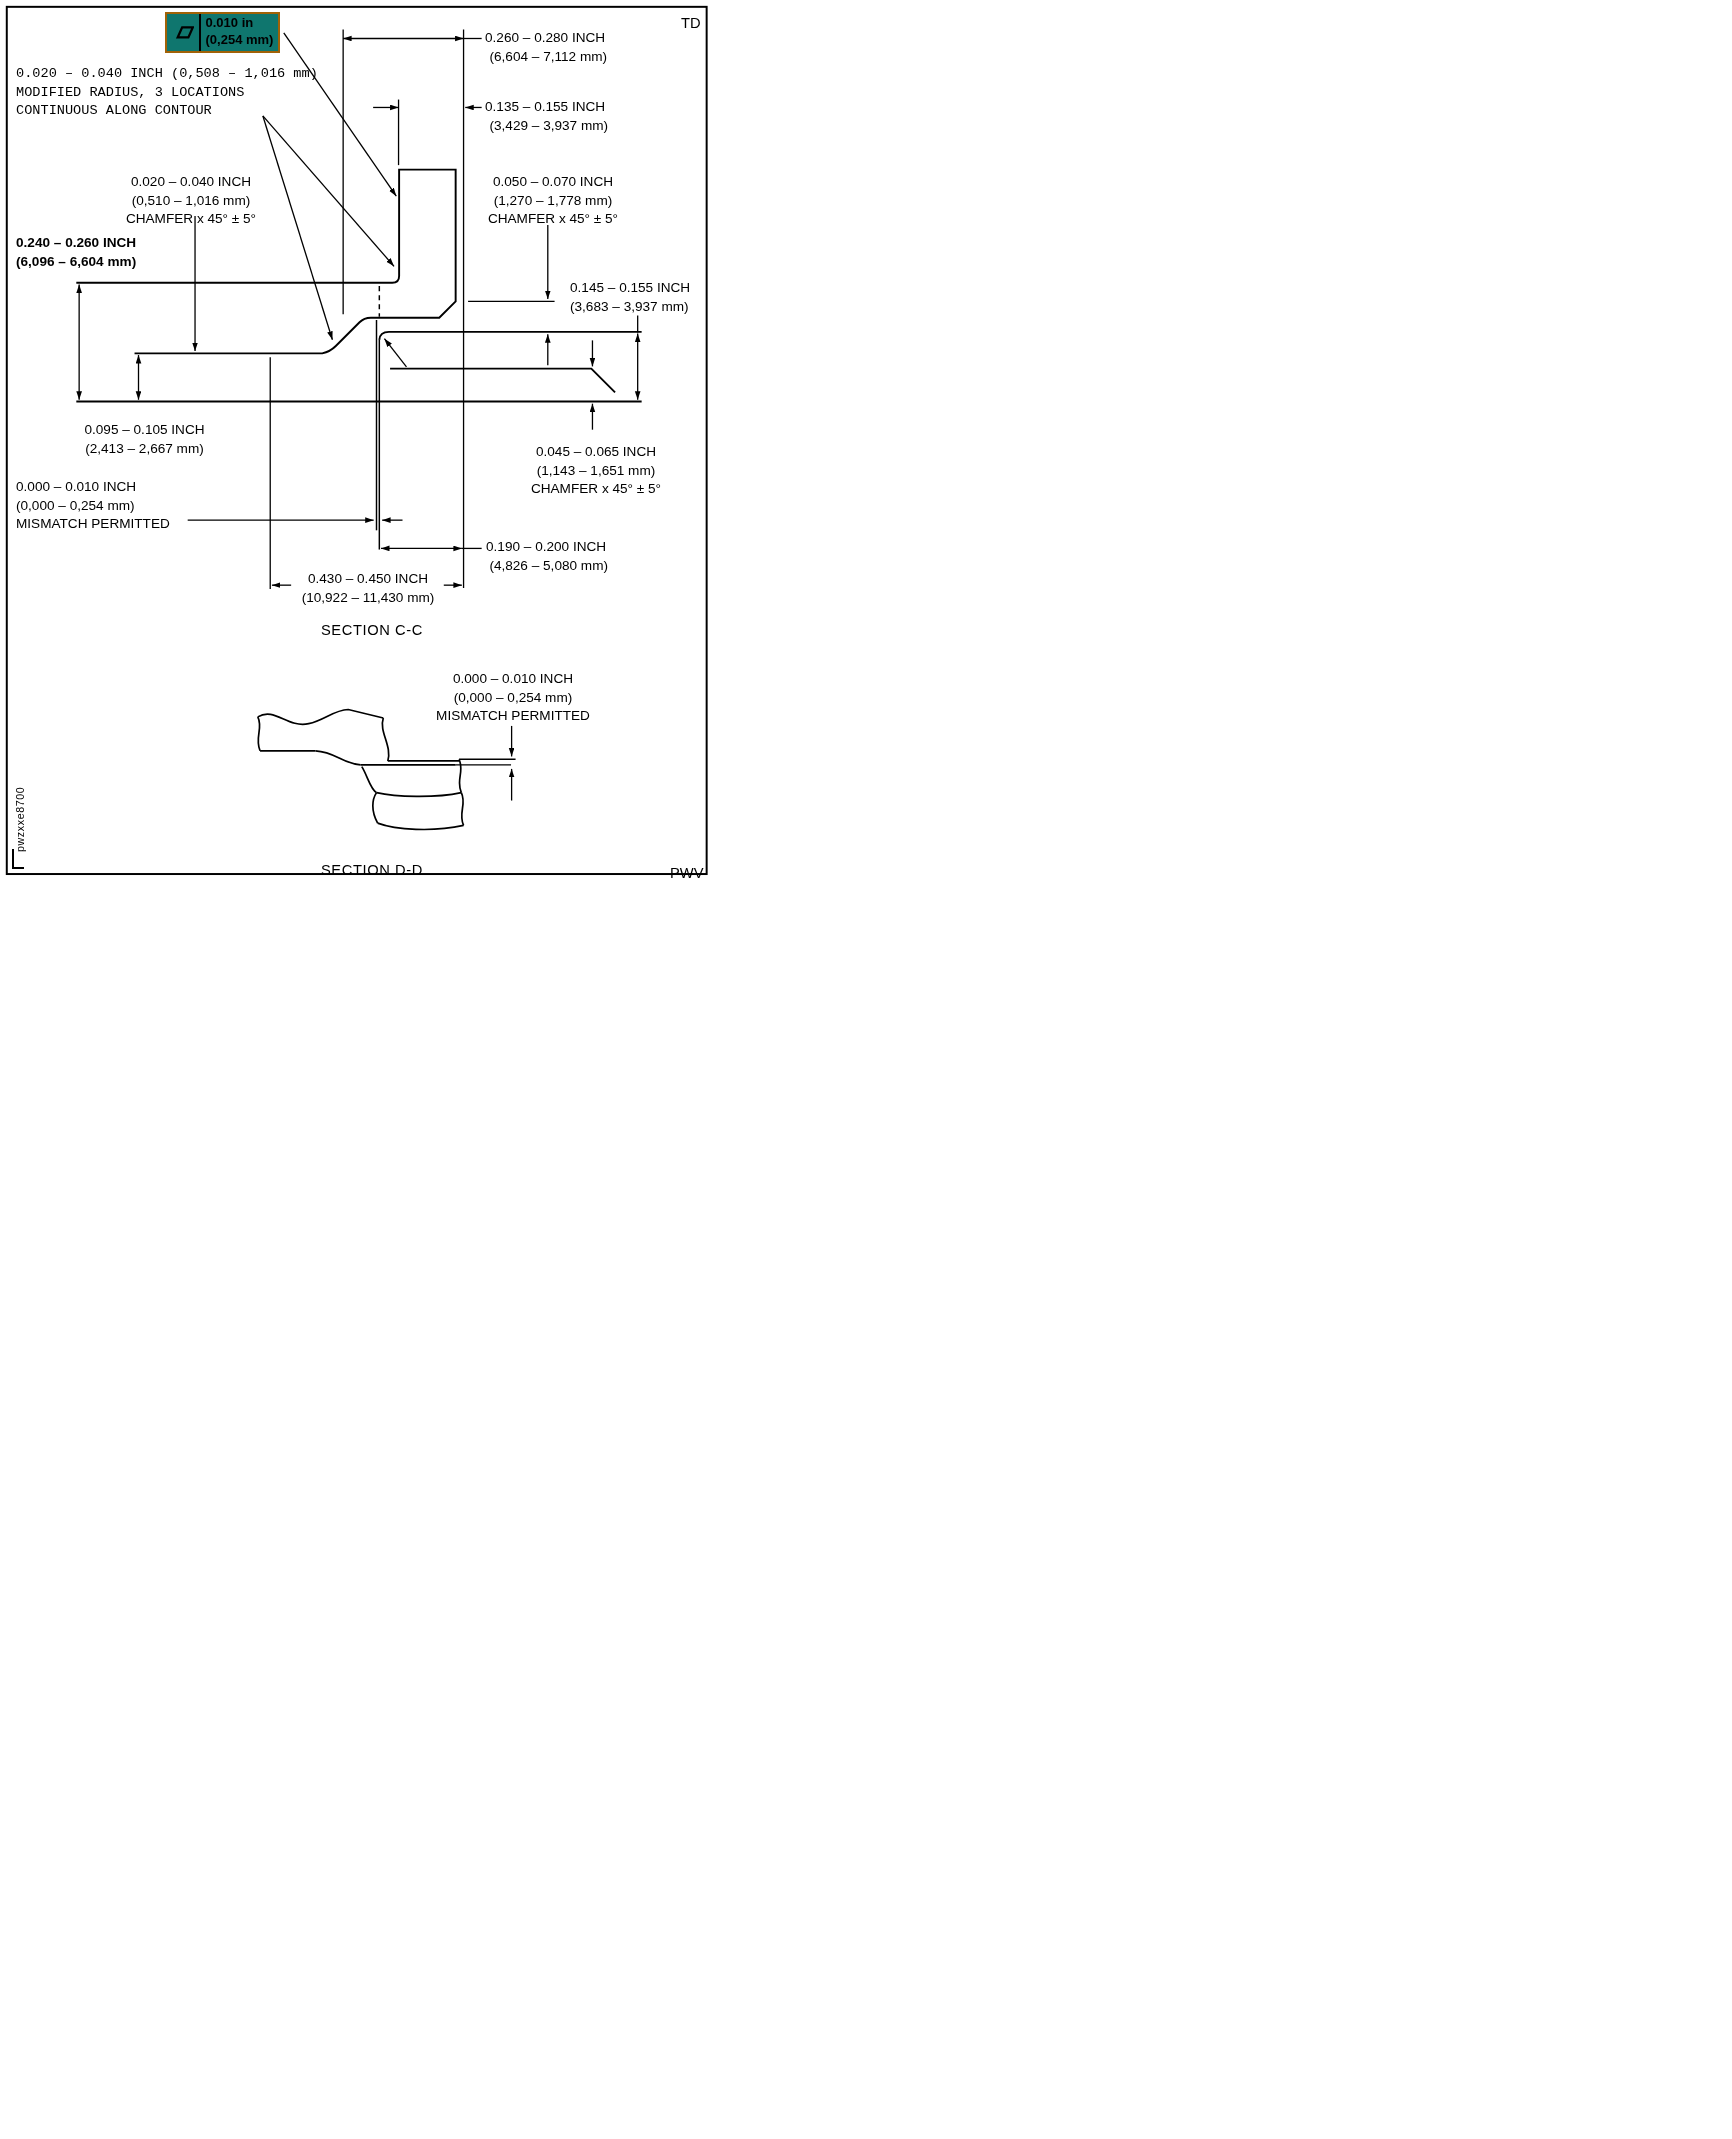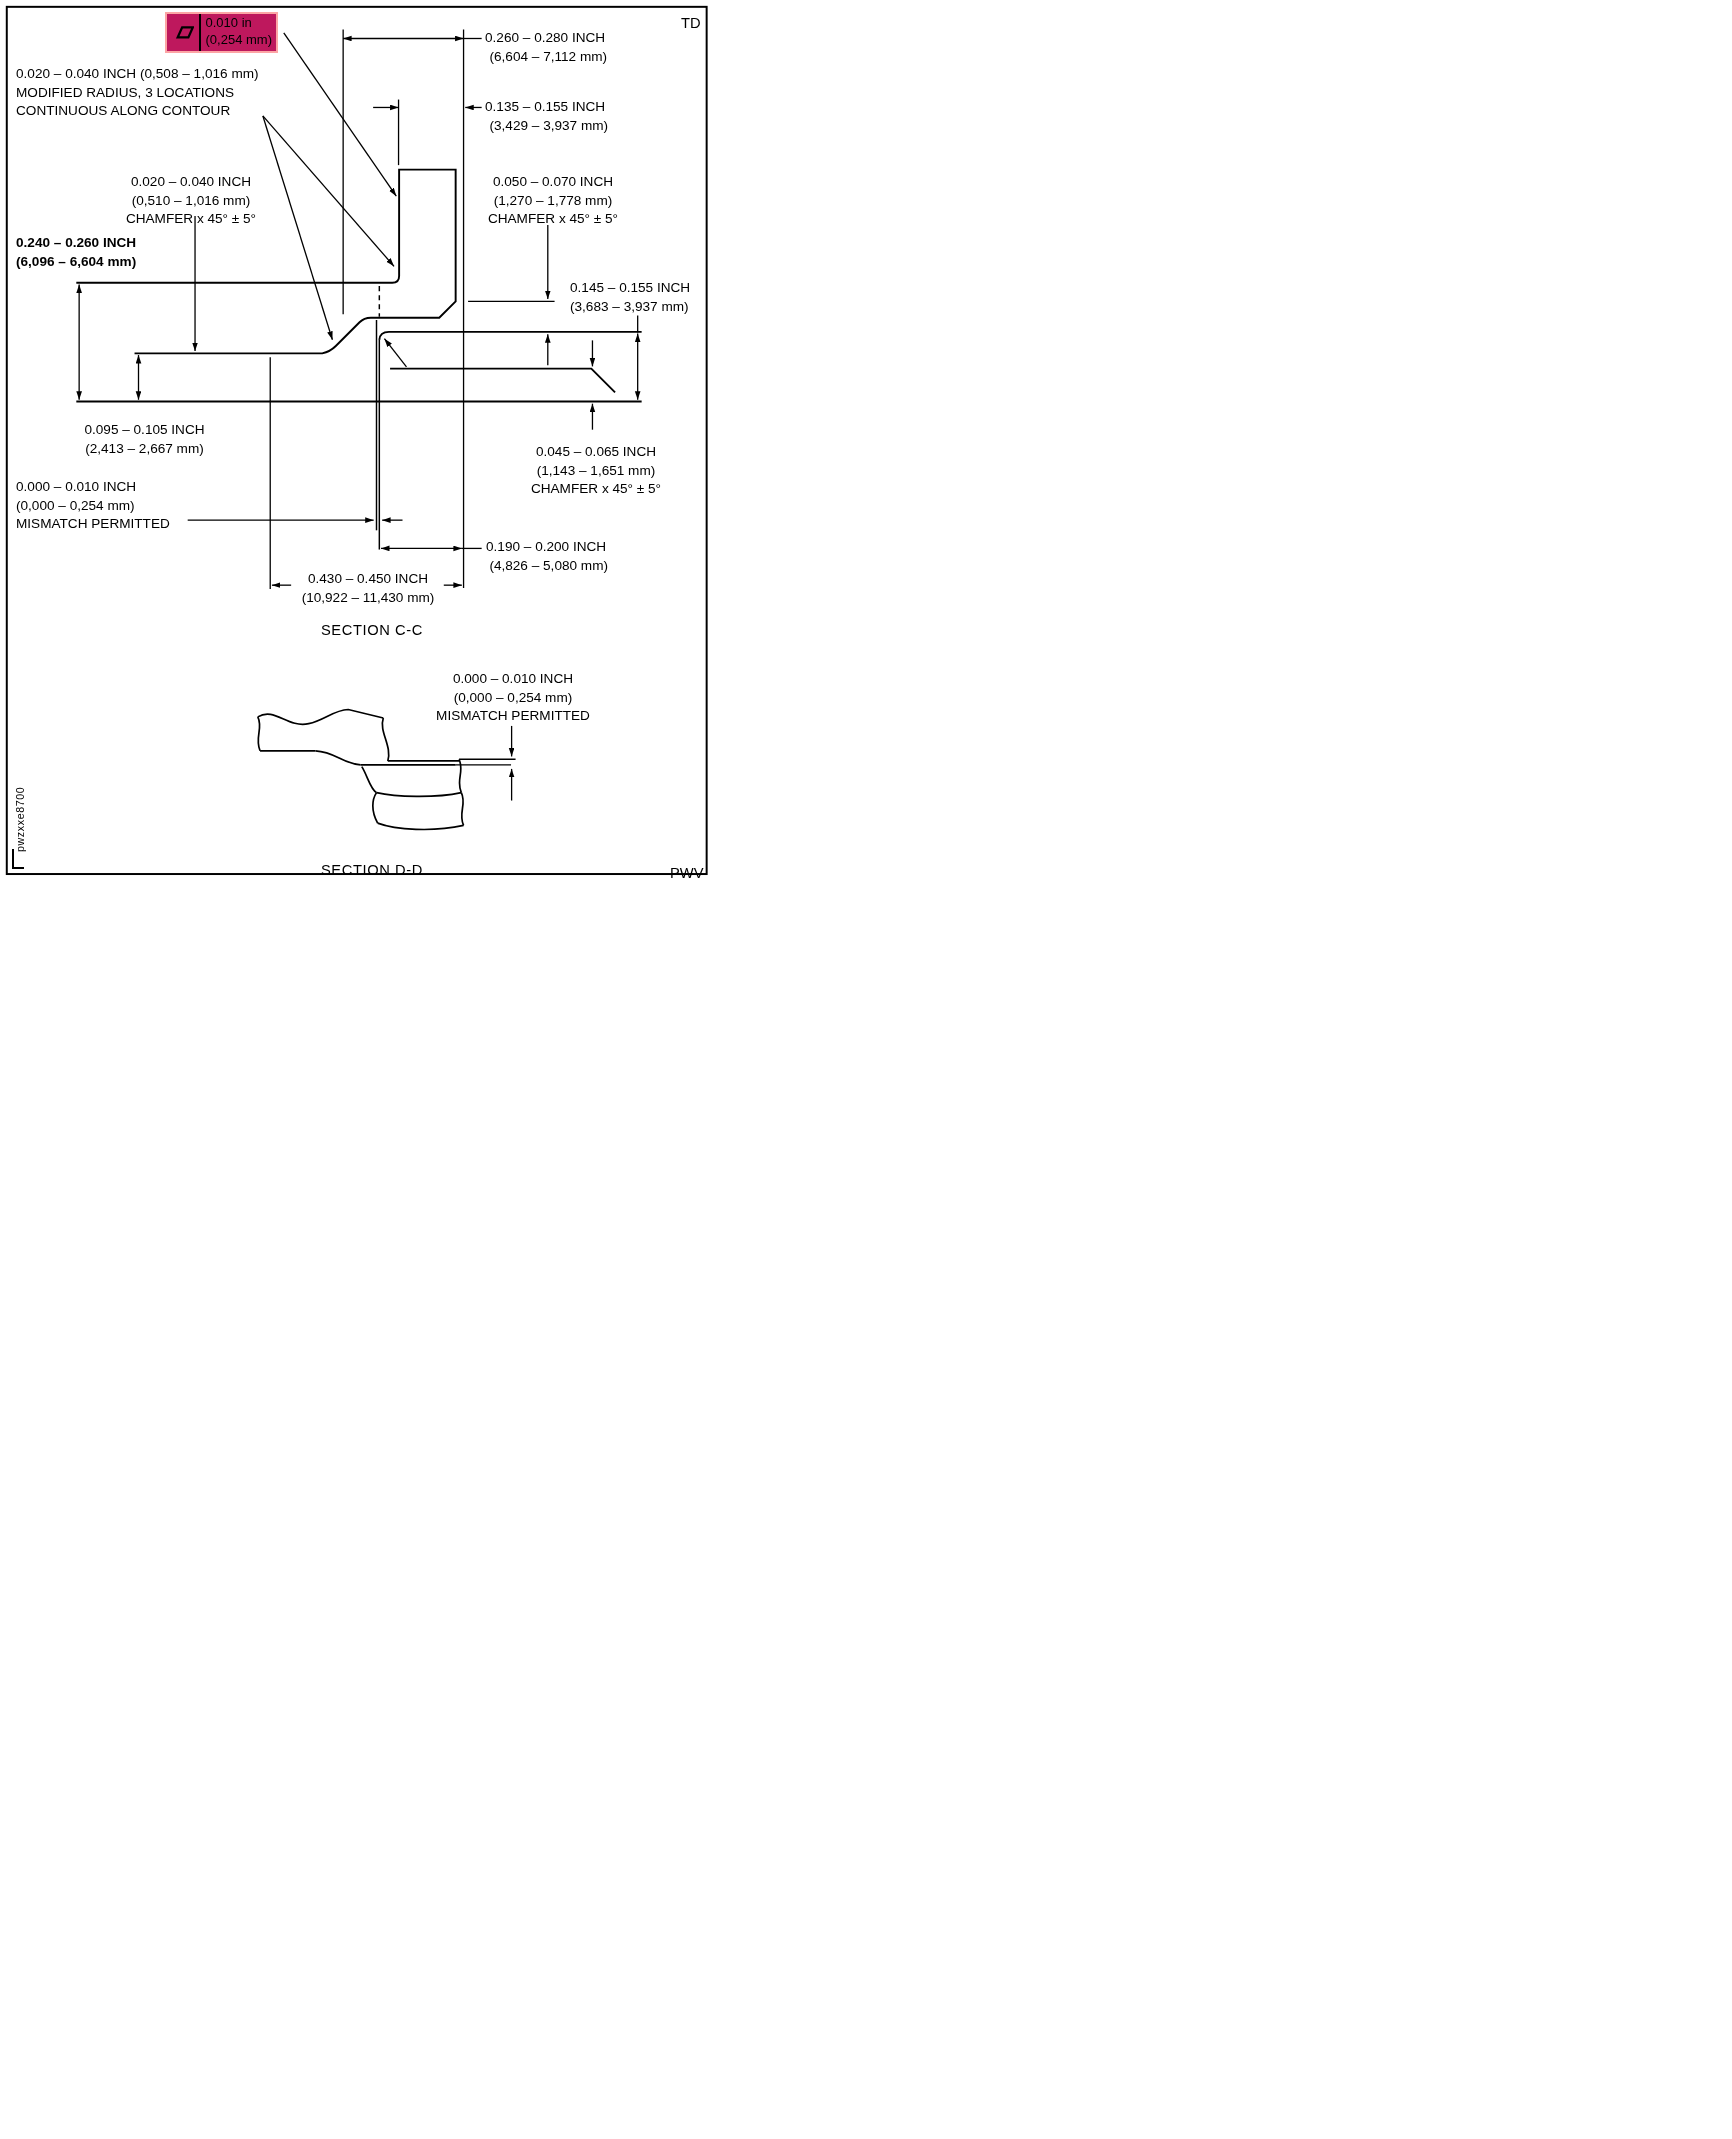--- a/index.html
+++ b/index.html
@@ -3,21 +3,21 @@
 <meta charset="utf-8">
 <style>
   html,body{margin:0;padding:0;background:#fff;}
   #canvas{position:relative;width:714px;height:882px;background:#fff;
           font-family:"Liberation Sans",sans-serif;color:#000;overflow:hidden;}
   #lines{position:absolute;left:0;top:0;}
   .txt{position:absolute;font-size:13.6px;line-height:18.7px;white-space:nowrap;}
   .ctr{text-align:center;}
   .ttl{font-size:14.7px;letter-spacing:0.6px;}
   .corner{font-size:14.7px;}
-  .fcf{position:absolute;left:165px;top:12.4px;display:flex;border:2px solid #fca5a5;background:#be185d;}
+  .fcf{position:absolute;left:165px;top:12.4px;display:flex;border:2px solid #a16207;background:#0f766e;font-weight:bold;}
   .fcf-sym{width:32px;display:flex;align-items:center;justify-content:center;border-right:2px solid #000;}
   .fcf-txt{padding:1.1px 4.5px 2.3px 4.5px;font-size:13px;line-height:16.4px;}
   .vcode{position:absolute;left:13.6px;top:782px;width:14.7px;height:70px;
          writing-mode:vertical-rl;transform:rotate(180deg);font-size:10.7px;letter-spacing:0.6px;}
   .vbracket{position:absolute;left:12px;top:849px;width:10.2px;height:18px;
             border-left:2.3px solid #000;border-bottom:2.3px solid #000;}
 </style>
 </head>
 <body>
 
@@ -108,21 +108,21 @@
       <svg width="22.6" height="14.7" viewBox="0 0 40 26">
         <path d="M10,22 L18,4 H37 L29,22 Z" fill="none" stroke="#000" stroke-width="4"></path>
       </svg>
     </div>
     <div class="fcf-txt">
       <div>0.010 in</div>
       <div>(0,254 mm)</div>
     </div>
   </div>
 
-  <div class="txt" style="left:16px;top:65px;">
+  <div class="txt" style="left:16px;top:65px;font-family:Liberation Mono, monospace;">
     <div>0.020 – 0.040 INCH (0,508 – 1,016 mm)</div>
     <div>MODIFIED RADIUS, 3 LOCATIONS</div>
     <div>CONTINUOUS ALONG CONTOUR</div>
   </div>
 
   <div class="txt" style="left:485px;top:29px;">
     <div>0.260 – 0.280 INCH</div>
     <div style="padding-left:4.5px;">(6,604 – 7,112 mm)</div>
   </div>
 

